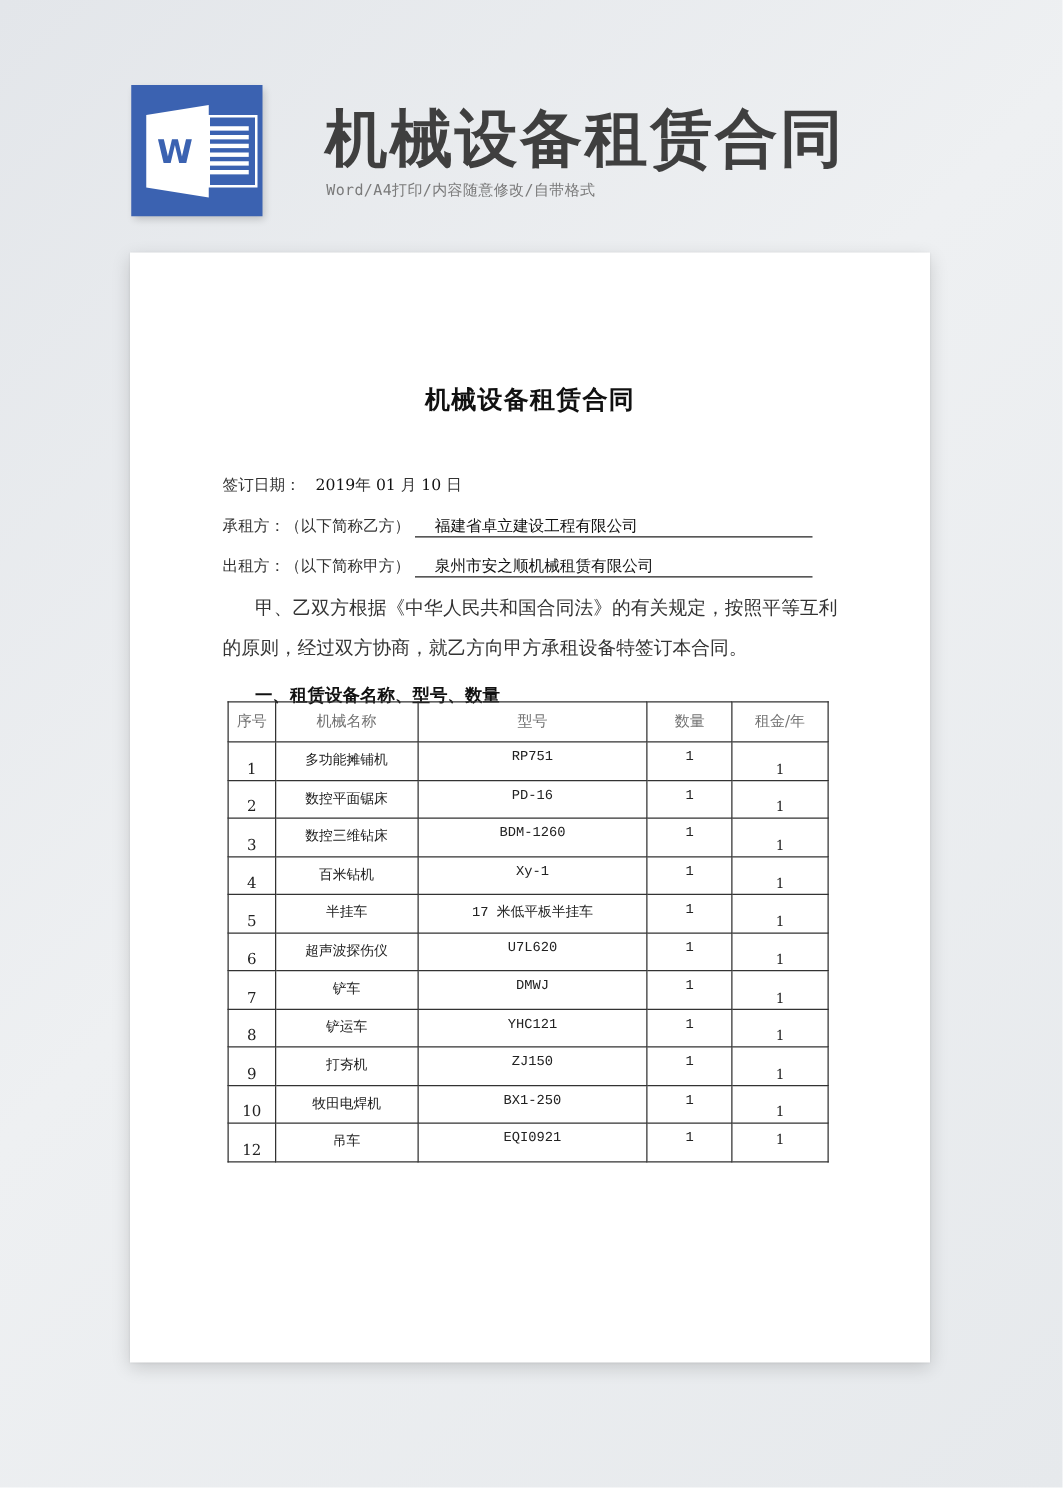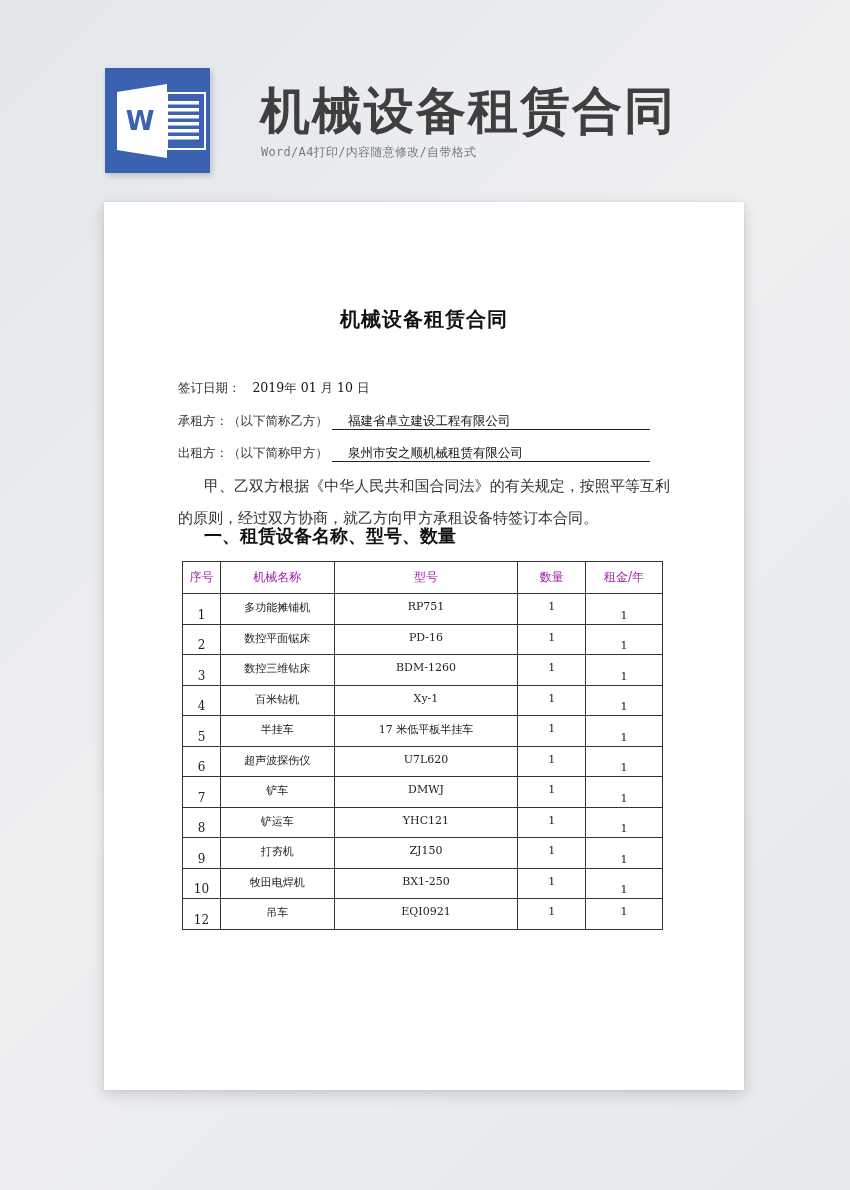--- a/index.html
+++ b/index.html
@@ -40,33 +40,33 @@
     position: absolute; left: 74px; font-family: "DejaVu Serif", "Liberation Serif", serif;
     font-size: 12.5px; color: #333; white-space: nowrap; line-height: 1;
   }
   .u { text-underline-offset: 2px; color: #111; }
   .party-line { display: inline-block; border-bottom: 1px solid #222; padding-bottom: 1px; color: #111; }
   .para {
     position: absolute; left: 74px; width: 492px; font-family: "DejaVu Serif", "Liberation Serif", serif;
     font-size: 15px; color: #333; line-height: 32px; text-indent: 26px; text-align: justify;
   }
   .section-head {
-    position: absolute; left: 100px; top: 322px; font-family: "DejaVu Sans", sans-serif;
-    font-weight: bold; font-size: 18px; color: #111;
+    position: absolute; left: 100px; top: 346px; font-family: "DejaVu Sans", sans-serif;
+    font-weight: bold; font-size: 14px; color: #111;
   }
   table.equip {
     position: absolute; left: 78px; top: 359px; width: 481px;
     border-collapse: collapse; font-family: "DejaVu Serif", "Liberation Serif", serif;
     font-size: 11px; color: #222;
   }
   table.equip th, table.equip td { border: 1.2px solid #333; text-align: center; }
-  table.equip th { height: 32px; font-weight: normal; font-size: 12px; color: #a21caf; }
+  table.equip th { height: 32px; font-weight: normal; font-size: 12px; color: #737373; }
   table.equip td { height: 30.5px; position: relative; }
   td.seq { vertical-align: bottom; padding-bottom: 2px; font-size: 12px; }
-  td.name, td.model, td.qty { vertical-align: top; padding-top: 6px; }
+  td.name, td.model, td.qty { vertical-align: top; padding-top: 6px; font-family: Liberation Mono, monospace; }
   td.rent { vertical-align: bottom; padding-bottom: 2px; }
   td.rent.mid { vertical-align: top; padding-top: 6px; }
 </style>
 </head>
 <body>
 
 <div class="word-icon">
   <svg viewBox="0 0 105 105">
     <rect x="62" y="25" width="38" height="56" fill="none" stroke="#ffffff" stroke-width="2"></rect>
     <rect x="62" y="33" width="32" height="3.5" fill="#ffffff"></rect>

